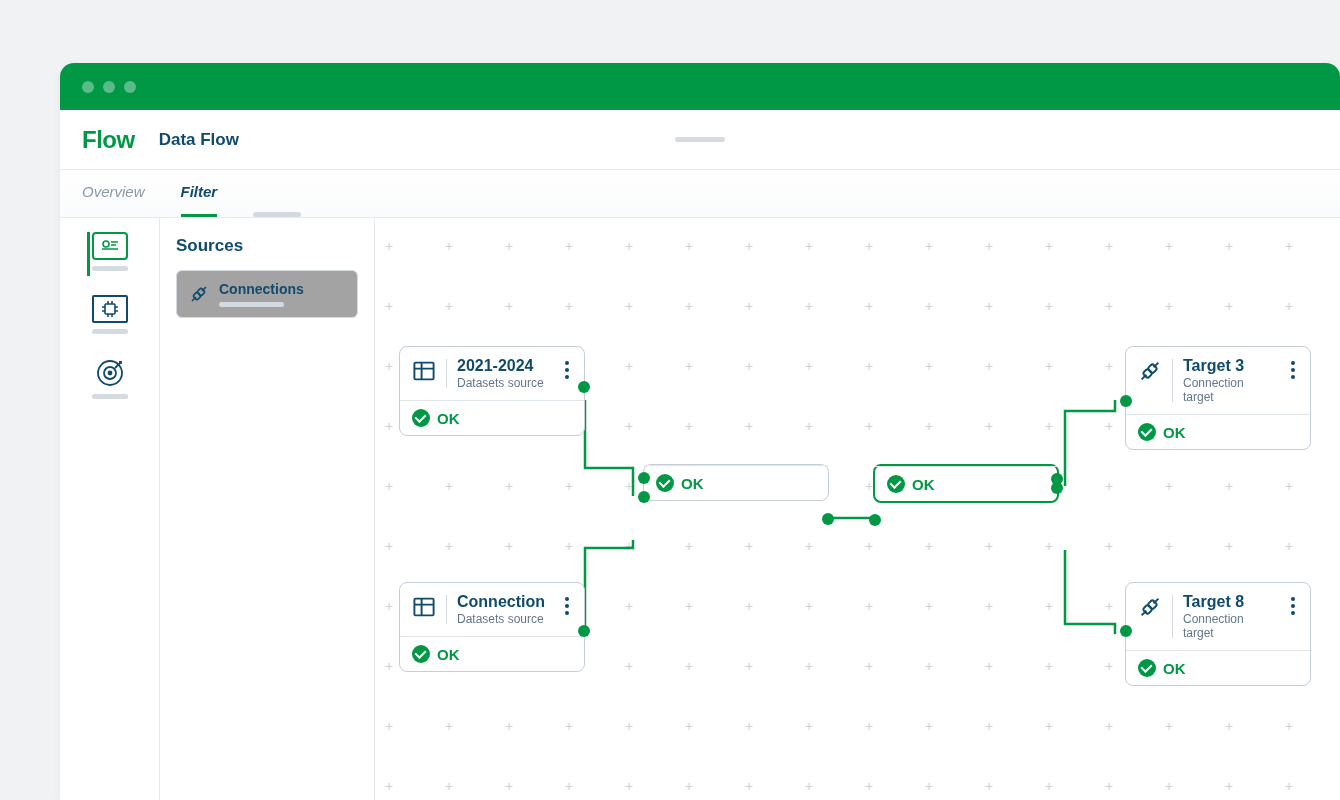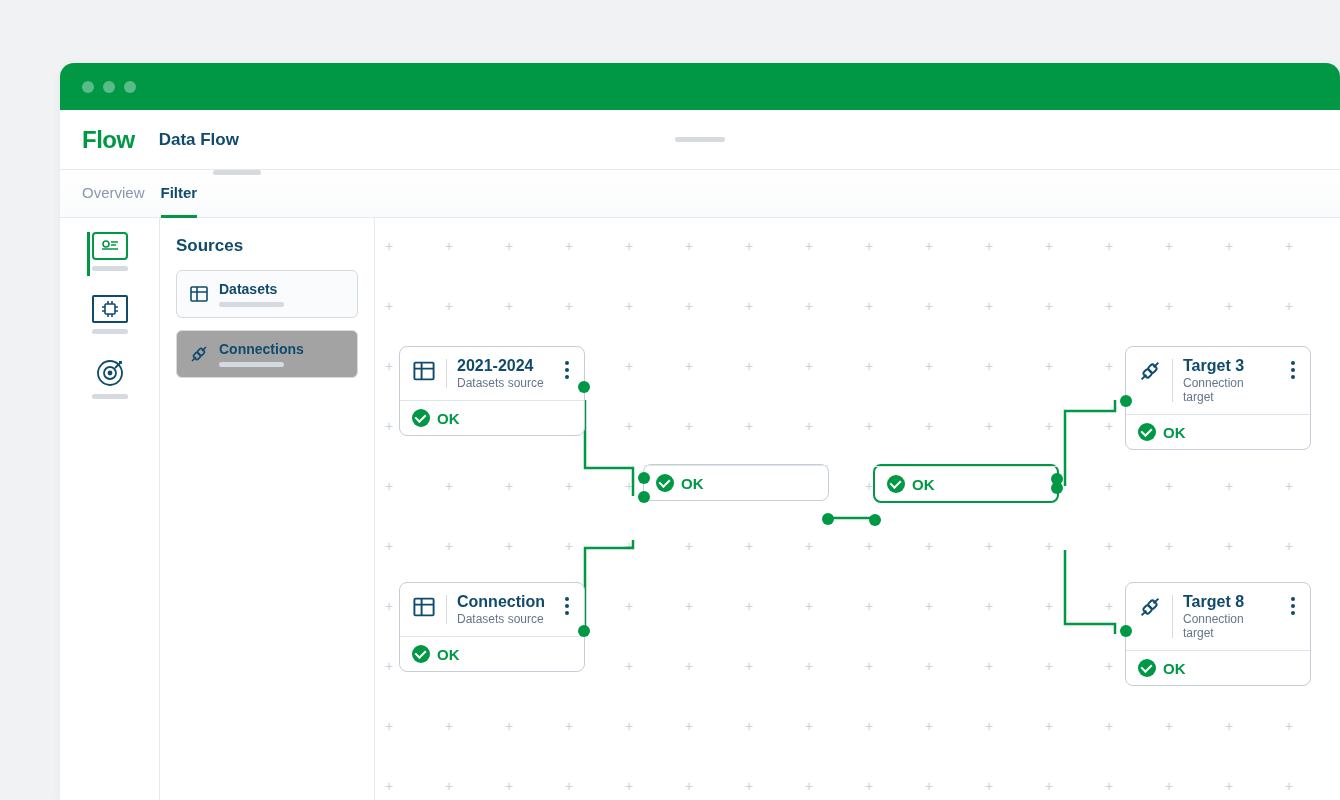--- a/index.html
+++ b/index.html
@@ -9,21 +9,21 @@
 
 .titlebar { height: 47px; background: #009845; display: flex; align-items: center; padding-left: 22px; gap: 9px; }
 .titlebar .dot { width: 12px; height: 12px; border-radius: 50%; background: rgba(255,255,255,0.35); }
 
 .appheader { height: 60px; border-bottom: 1px solid #e6e9ec; display: flex; align-items: center; padding: 0 22px; position: relative; }
 .logo { font-weight: 700; font-size: 24px; color: #009845; display: flex; align-items: center; }
 .logo .qlik-text { letter-spacing: -0.5px; }
 .apptitle { font-size: 17px; color: #104b6d; font-weight: 600; margin-left: 24px; }
 .header-handle { position: absolute; left: 50%; transform: translateX(-50%); width: 50px; height: 5px; background: #d5dae0; border-radius: 3px; }
 
-.tabbar { height: 48px; display: flex; align-items: flex-start; padding: 0 22px; gap: 16px; border-bottom: 1px solid #e6e9ec; background: linear-gradient(#fff, #fafbfc); }
+.tabbar { height: 48px; display: flex; align-items: flex-end; padding: 0 22px; gap: 36px; border-bottom: 1px solid #e6e9ec; background: linear-gradient(#fff, #fafbfc); font-style: italic; }
 .tab { font-size: 15px; color: #8a98a8; height: 48px; display: flex; align-items: center; border-bottom: 3px solid transparent; cursor: pointer; }
 .tab.active { color: #104b6d; font-weight: 600; border-bottom-color: #009845; }
 .tab-placeholder { width: 48px; height: 5px; background: #d5dae0; border-radius: 3px; }
 
 .content { display: flex; height: calc(100% - 155px); }
 
 .toolrail { width: 100px; border-right: 1px solid #e6e9ec; padding-top: 14px; display: flex; flex-direction: column; align-items: center; gap: 24px; }
 .tool { width: 46px; display: flex; flex-direction: column; align-items: center; gap: 6px; cursor: pointer; }
 .tool-icon-box { width: 36px; height: 28px; border: 2px solid #104b6d; border-radius: 4px; display: flex; align-items: center; justify-content: center; position: relative; }
 .tool.active .tool-icon-box { border-color: #009845; }
@@ -119,30 +119,20 @@
               <circle cx="15" cy="15" r="1.5" fill="#104b6d"></circle>
               <path d="M20 10 L26 4 M24 4 L26 4 L26 6"></path>
             </svg>
         </div>
         <div class="tool-bar"></div>
       </div>
     </div>
 
     <div class="sidepanel">
       <div class="panel-title">Sources</div>
-      <div class="source-item">
-        <svg class="source-icon" viewBox="0 0 20 20" fill="none" stroke="currentColor" stroke-width="1.6">
-            <rect x="2" y="3" width="16" height="14" rx="1"></rect>
-            <path d="M2 8h16M8 3v14"></path>
-          </svg>
-        <div class="source-text">
-          <div class="source-label">Datasets</div>
-          <div class="source-sub"></div>
-        </div>
-      </div>
       <div class="source-item sel">
         <svg class="source-icon" viewBox="0 0 20 20" fill="none" stroke="currentColor" stroke-width="1.6">
             <path d="M7 13 L3 17 M13 7 L17 3"></path>
             <rect x="5" y="9" width="6" height="6" rx="2" transform="rotate(45 8 12)"></rect>
             <rect x="9" y="5" width="6" height="6" rx="2" transform="rotate(45 12 8)"></rect>
           </svg>
         <div class="source-text">
           <div class="source-label">Connections</div>
           <div class="source-sub"></div>
         </div>

